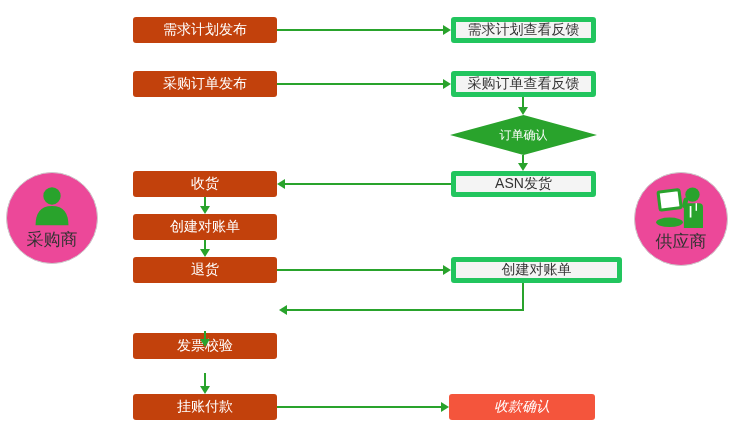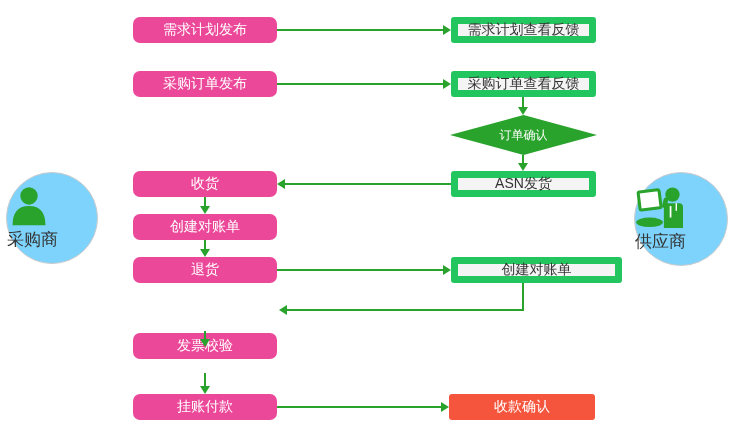--- a/index.html
+++ b/index.html
@@ -5,39 +5,39 @@
   html,body{margin:0;padding:0;background:#ffffff;}
   body{font-family:"Liberation Sans","DejaVu Sans",sans-serif;}
   #stage{position:relative;width:731px;height:436px;background:#ffffff;overflow:hidden;}
 
   
   .box{
     position:absolute;height:26px;box-sizing:border-box;
     display:flex;align-items:center;justify-content:center;
     font-size:14px;border-radius:3px;white-space:nowrap;
   }
-  .box.green{background:#ec4899;color:#ffffff;border-radius:7px;}
-  .box.gray{background:#f4f4f4;color:#333333;border:7px solid #22c55e;}
-  .box.red{background:#f4553c;color:#ffffff;}
+  .box.green{background:#c2410c;color:#ffffff;}
+  .box.gray{background:#f4f4f4;color:#333333;border:5px solid #22c55e;}
+  .box.red{background:#f4553c;color:#ffffff;font-style:italic;}
 
   .diamond{position:absolute;}
   .diamond svg{position:absolute;left:0;top:0;width:100%;height:100%;}
   .dlabel{
     position:absolute;left:0;top:0;width:100%;height:100%;
     display:flex;align-items:center;justify-content:center;
     font-size:12px;white-space:nowrap;
   }
   .dlabel.light{color:#ffffff;}
   .dlabel.dark{color:#333333;}
 
   
   .actor{
     position:absolute;border-radius:50%;
-    background:#7dd3fc;border:1px solid #cccccc;box-sizing:border-box;
-    display:flex;flex-direction:column;justify-content:center;
+    background:#ec4899;border:1px solid #cccccc;box-sizing:border-box;
+    display:flex;flex-direction:column;align-items:center;justify-content:center;
   }
   .actor-label{font-size:17px;color:#333333;margin-top:1px;white-space:nowrap;}
 
   
   .hline{position:absolute;height:2px;background:#29a32c;}
   .vline{position:absolute;width:2px;background:#29a32c;}
   .arr{position:absolute;width:0;height:0;}
   .arr.right{border-top:5px solid transparent;border-bottom:5px solid transparent;border-left:8px solid #29a32c;}
   .arr.left{border-top:5px solid transparent;border-bottom:5px solid transparent;border-right:8px solid #29a32c;}
   .arr.down{border-left:5px solid transparent;border-right:5px solid transparent;border-top:8px solid #29a32c;}

